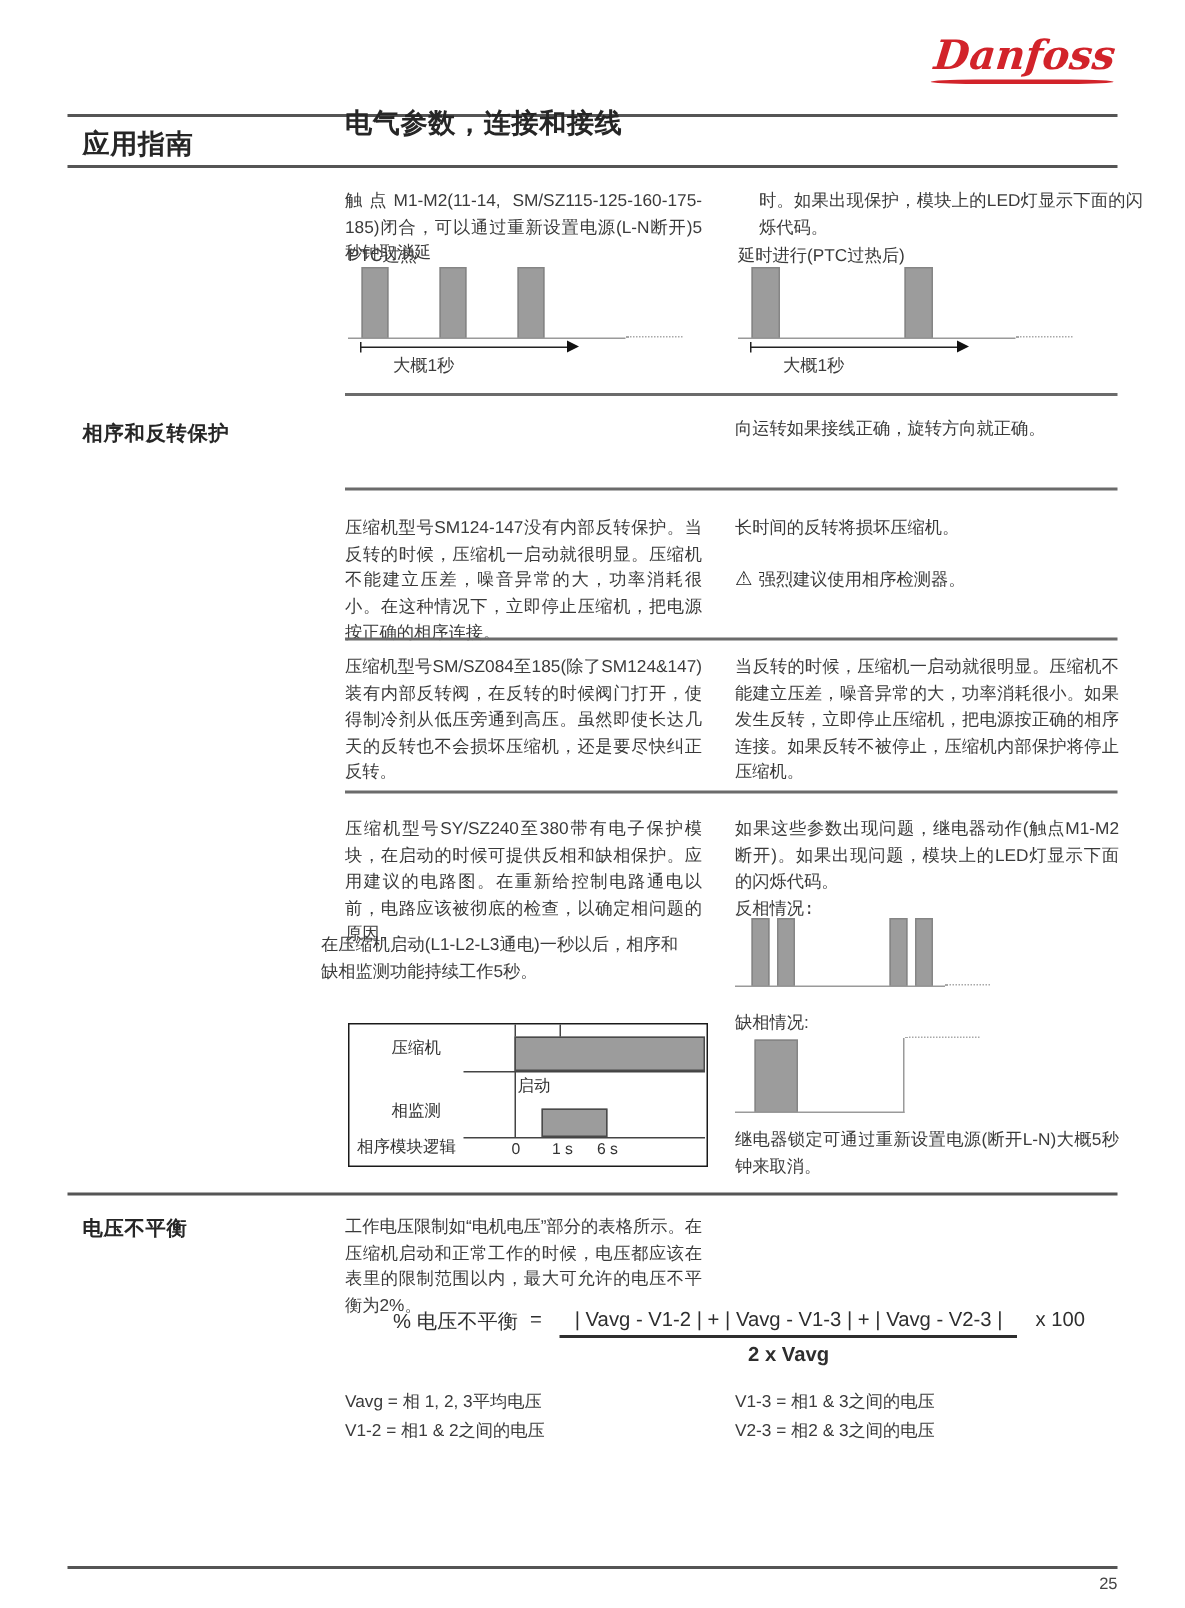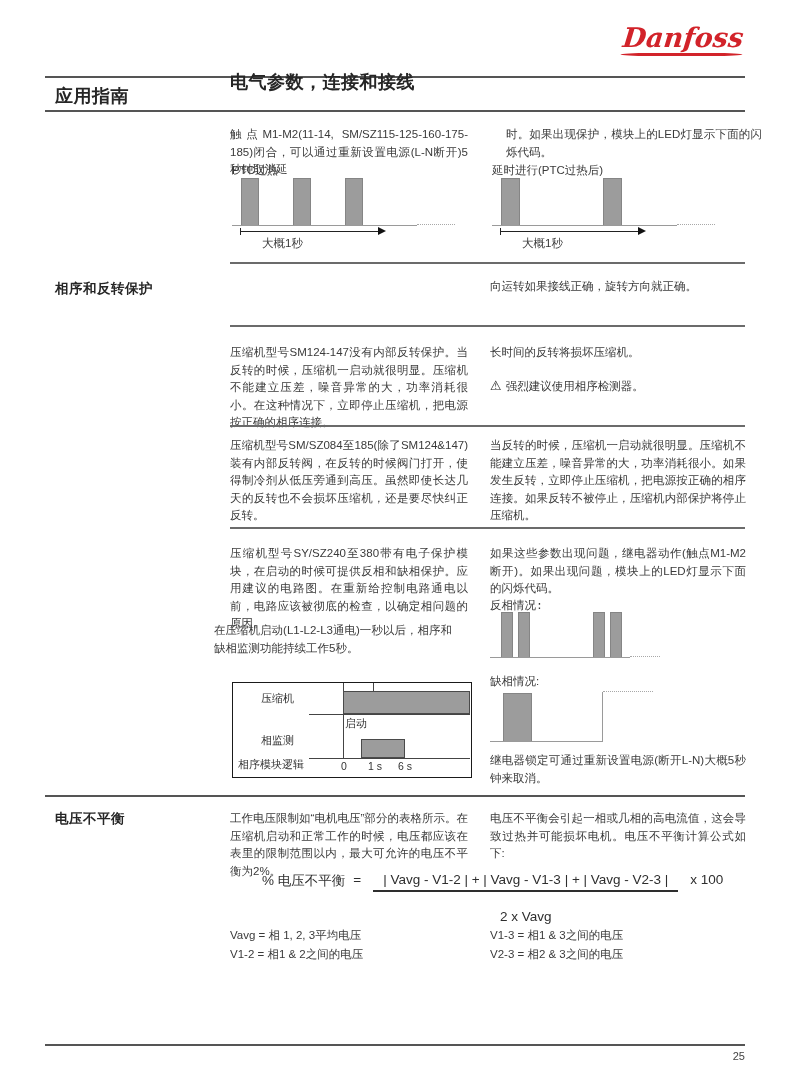--- a/index.html
+++ b/index.html
@@ -38,21 +38,21 @@
     font-family:"DejaVu Serif","Liberation Serif",serif;
     font-style:italic;font-weight:bold;font-size:27px;color:#d2232a;
     transform:skewX(-6deg);line-height:1;
   }
   .logo .swash{height:2.5px;background:#d2232a;border-radius:40%/100%;margin-top:2px;}
   .warnrow{position:absolute;font-size:11.5px;color:#3a3a3a;}
   .warnrow .tri{font-size:13px;margin-right:4px;color:#222;}
   .formula{position:absolute;display:flex;align-items:flex-start;font-size:13.5px;color:#2e2e2e;}
   .formula .frac{display:inline-block;text-align:center;margin:0 12px;}
   .formula .num{padding:0 10px 3px 10px;}
-  .formula .den{padding-top:17px;}
+  .formula .den{padding-top:3px;font-weight:bold;}
   .formula .fbar{height:1.5px;background:#2e2e2e;}
   .defs{position:absolute;font-size:11.5px;color:#3a3a3a;line-height:18px;}
   .pagenum{position:absolute;font-size:11px;color:#444;}
 </style>
 </head>
 <body>
 
 <div class="page">
 
   <div class="logo">
@@ -152,21 +152,20 @@
     <div class="tline" style="left:76px;top:75px;width:161px;height:1px;"></div>
     <div class="tick" style="left:111px;top:77px;">0</div>
     <div class="tick" style="left:142px;top:77px;">1 s</div>
     <div class="tick" style="left:172px;top:77px;">6 s</div>
     <div class="lab" style="left:5px;top:74px;">相序模块逻辑</div>
   </div>
 
   <div class="rule rule-dark" style="left:45px;top:795px;width:700px;"></div>
   <div class="sechead" style="left:55px;top:810px;">电压不平衡</div>
   <div class="para" style="left:230px;top:810px;width:238px;">工作电压限制如“电机电压”部分的表格所示。在压缩机启动和正常工作的时候，电压都应该在表里的限制范围以内，最大可允许的电压不平衡为2%。</div>
-  <div class="para" style="left:490px;top:810px;width:256px;">电压不平衡会引起一相或几相的高电流值，这会导致过热并可能损坏电机。电压不平衡计算公式如下:</div>
 
   <div class="formula" style="left:262px;top:872px;width:480px;height:46px;">
     <span>% 电压不平衡</span>
     <span style="margin-left:8px;">=</span>
     <span class="frac">
       <span class="num" style="display:block;">| Vavg - V1-2 | + | Vavg - V1-3 | + | Vavg - V2-3 |</span>
       <span class="fbar" style="display:block;"></span>
       <span class="den" style="display:block;">2 x Vavg</span>
     </span>
     <span>x 100</span>

